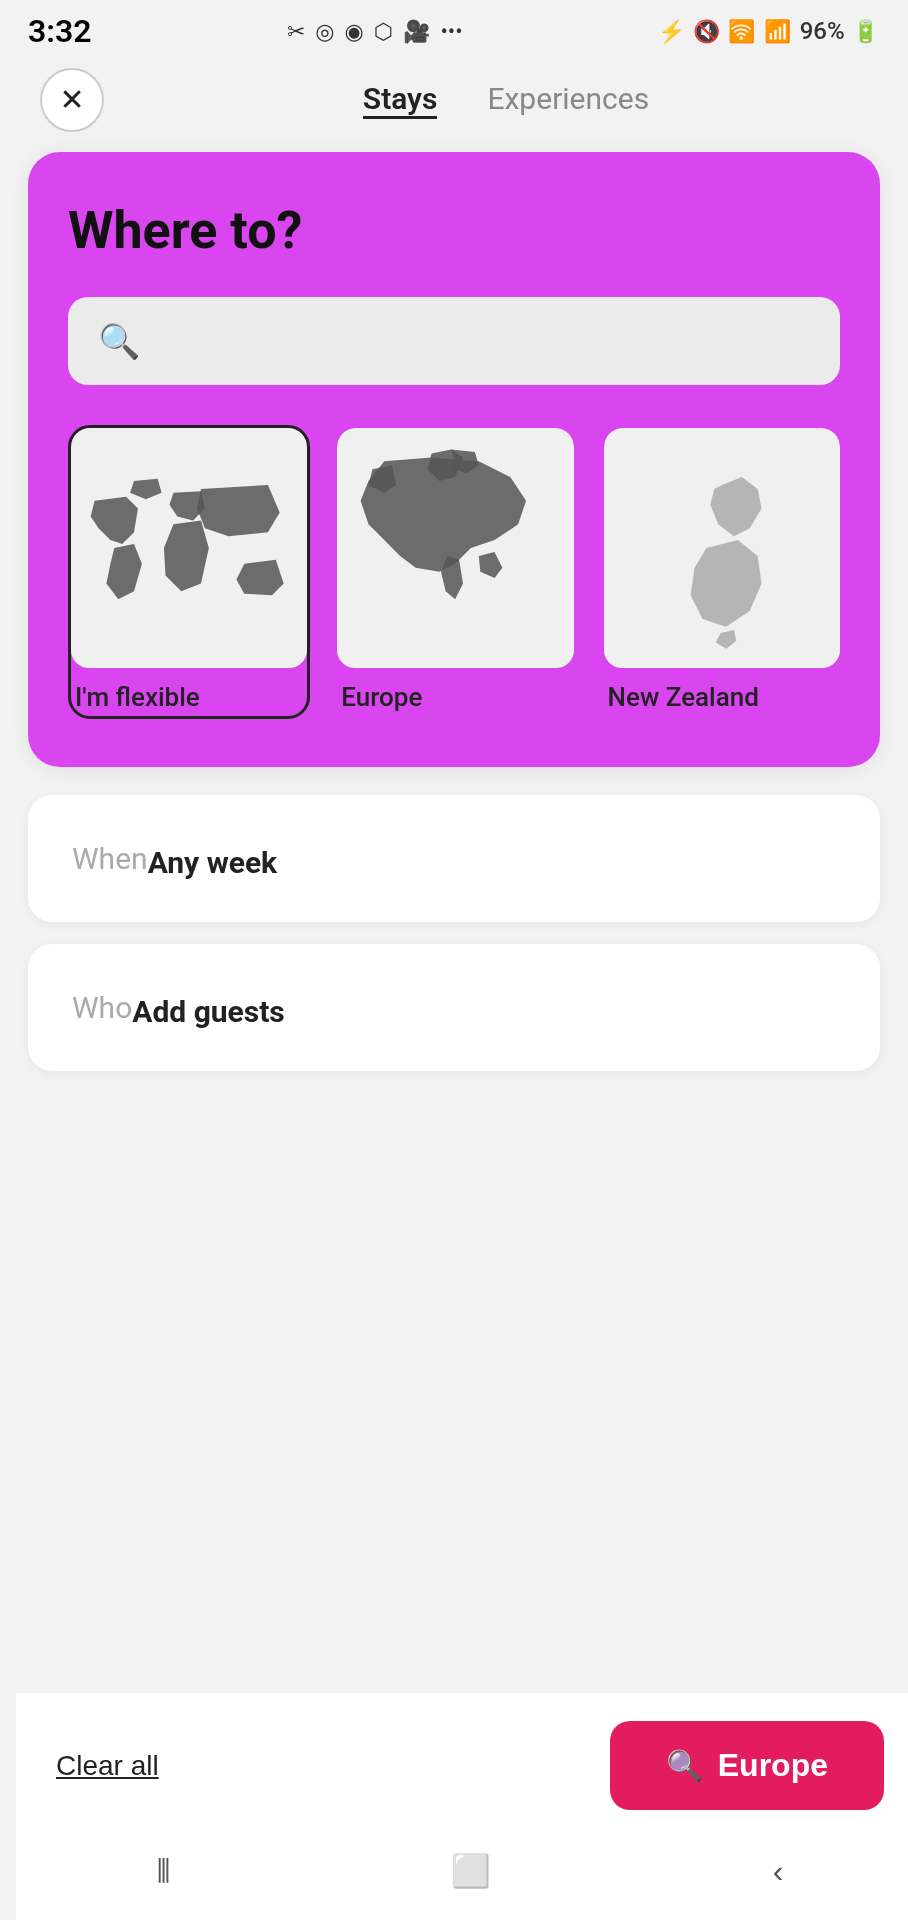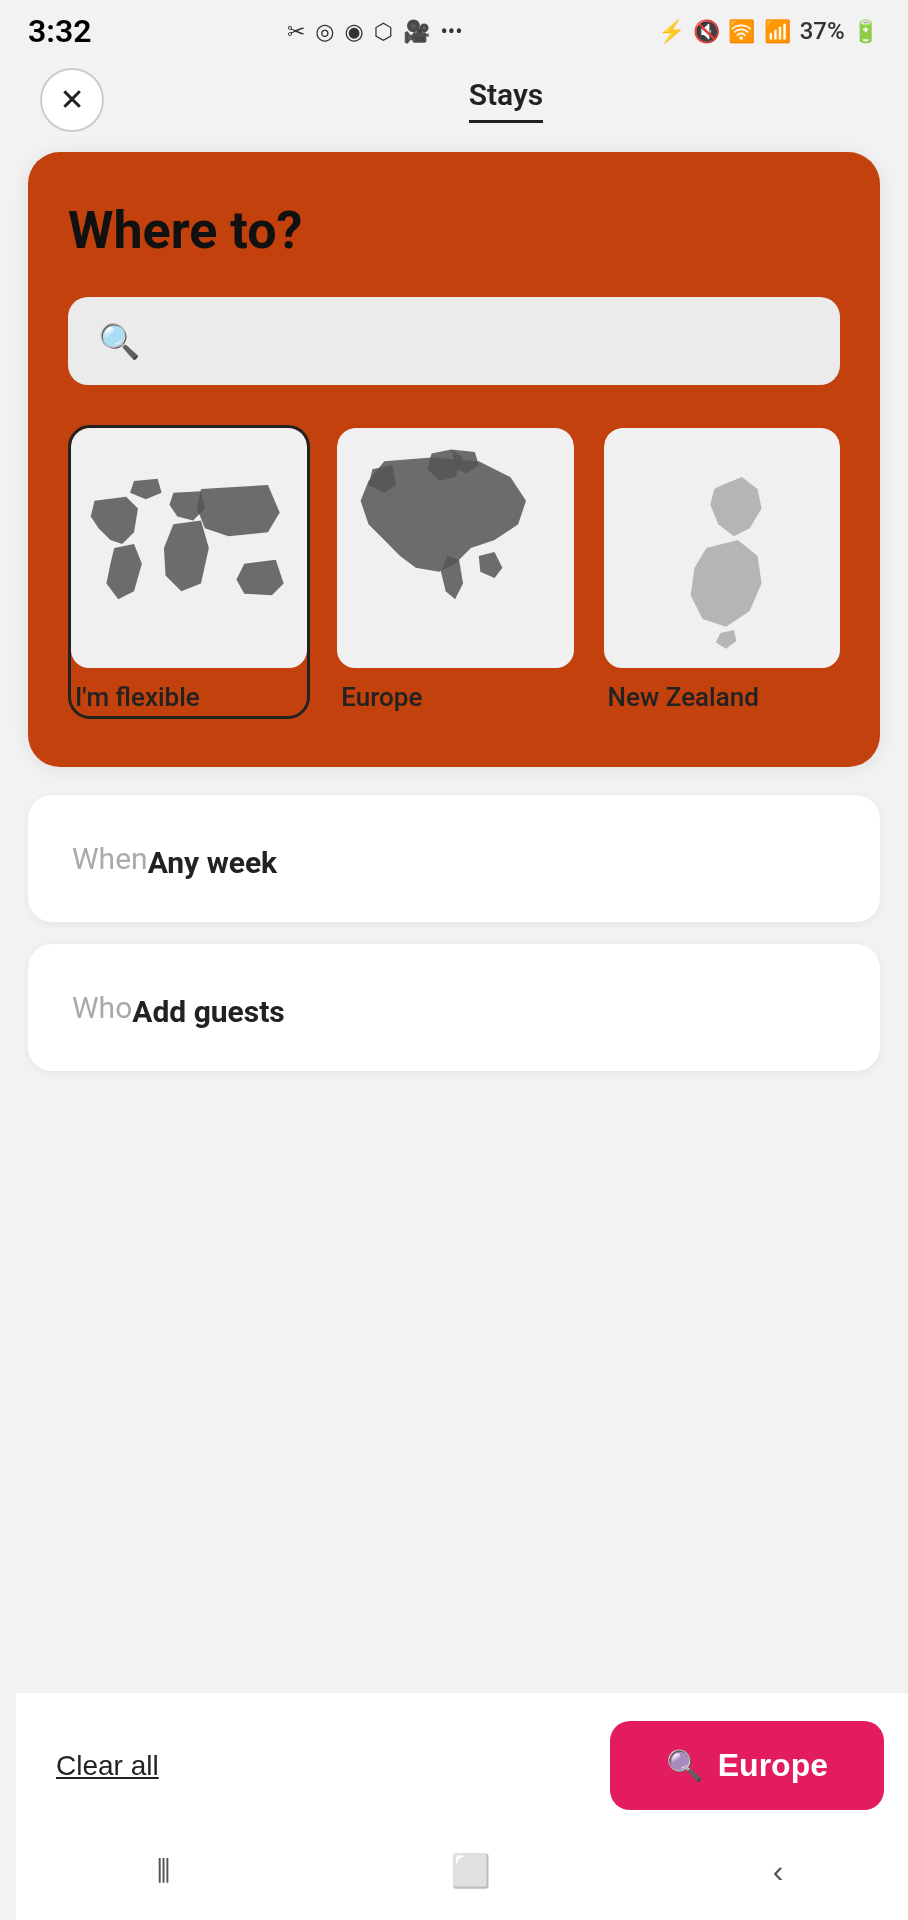--- a/index.html
+++ b/index.html
@@ -72,33 +72,32 @@
     .nav-tabs {
       display: flex;
       gap: 50px;
       flex: 1;
       justify-content: center;
     }
     .nav-tab {
       font-size: 30px;
       color: #888;
       cursor: pointer;
-      padding-bottom: 8px;
       text-decoration: none;
     }
     .nav-tab.active {
       color: #222;
       font-weight: 600;
       border-bottom: 3px solid #222;
     }
 
     
     .main-card {
       margin: 0 28px 28px 28px;
-      background: #c2410c;
+      background: #d946ef;
       border-radius: 32px;
       padding: 48px 40px 48px 40px;
       box-shadow: 0 2px 20px rgba(0,0,0,0.08);
     }
     .where-title {
       font-size: 52px;
       font-weight: 700;
       color: #111;
       margin-bottom: 36px;
     }
@@ -258,31 +257,32 @@
     <span class="status-icon-item">◉</span>
     <span class="status-icon-item">⬡</span>
     <span class="status-icon-item">🎥</span>
     <span class="status-icon-item">•••</span>
   </div>
   <div class="status-right">
     <span>⚡</span>
     <span>🔇</span>
     <span>🛜</span>
     <span>📶</span>
-    <span style="font-size:24px;font-weight:500;">37%</span>
+    <span style="font-size:24px;font-weight:500;">96%</span>
     <span>🔋</span>
   </div>
 </div>
 
 <div class="header">
   <button class="close-btn">
     <span>✕</span>
   </button>
   <nav class="nav-tabs">
     <a class="nav-tab active">Stays</a>
+    <a class="nav-tab">Experiences</a>
   </nav>
 </div>
 
 <div class="main-card">
   <h1 class="where-title">Where to?</h1>
 
   <div class="search-bar">
     <span class="search-bar-icon">🔍</span>
   </div>
 

